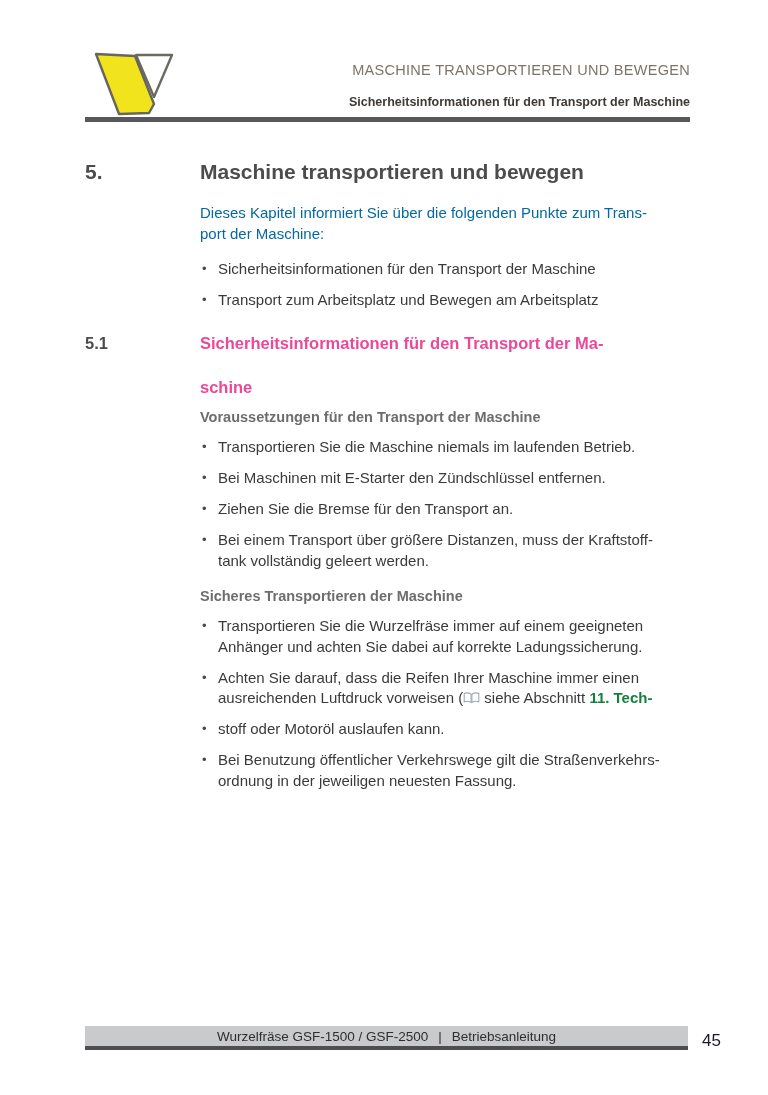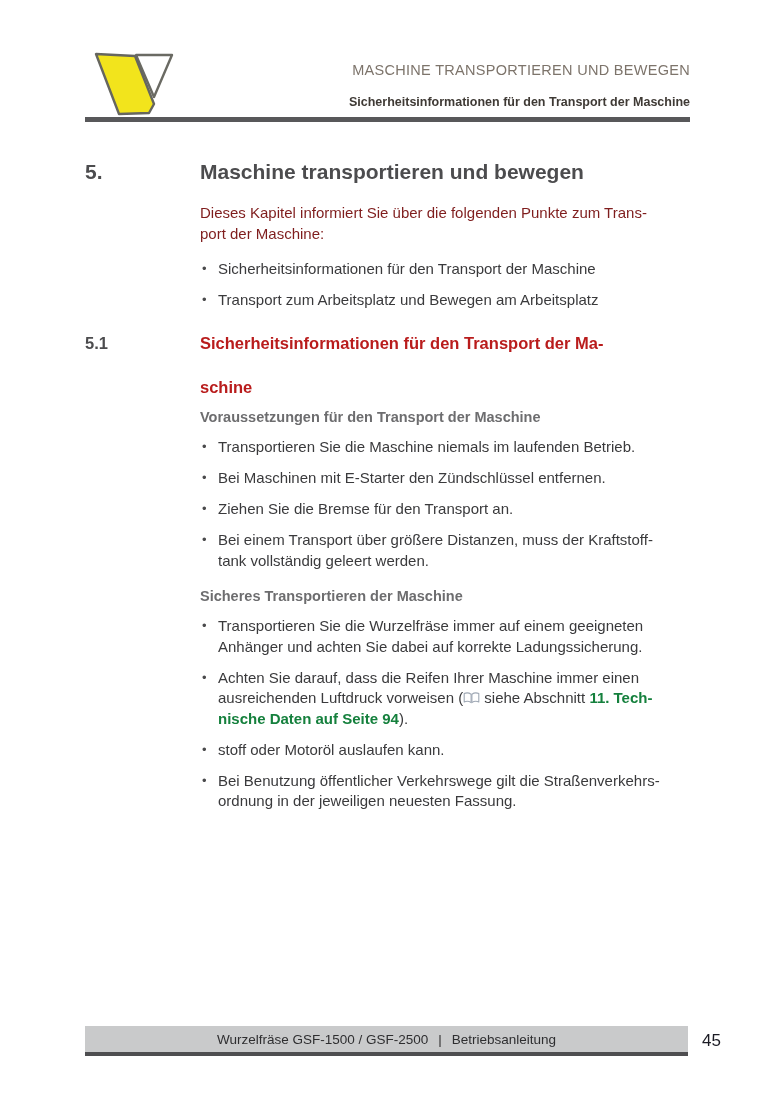--- a/index.html
+++ b/index.html
@@ -30,52 +30,52 @@
   .row { position:absolute; left:85px; width:605px; display:flex; }
   .label-col { width:115px; flex:0 0 115px; }
   .text-col { flex:1; }
 
   
   .chapter-row { top:160px; }
   .chapter-num, .chapter-title { font-size:21px; font-weight:700; color:#4c4c4e; }
 
   
   .intro-row { top:203px; }
-  .body-line { font-size:15px; line-height:20.5px; color:#7f1d1d; }
+  .body-line { font-size:15px; line-height:20.5px; color:#0369a1; }
 
   
   .bullets { display:flex; flex-direction:column; }
   .bullet-item { display:flex; margin-bottom:10.5px; }
   .bullet-dot {
     flex:0 0 18px; width:18px; color:#4a4a4c; font-size:13px; line-height:20.5px;
     padding-left:2px;
   }
   .bullet-text { flex:1; font-size:15px; line-height:20.5px; color:#3a3a3c; }
   .chapter-bullets-row { top:259px; }
   .chapter-bullets .bullet-item { margin-bottom:10.5px; }
 
   
   .section-row { top:321px; }
   .section-num { font-size:16.5px; font-weight:700; color:#4c4c4e; line-height:44px; }
-  .section-title { font-size:16.5px; font-weight:700; color:#b91c1c; line-height:44px; }
+  .section-title { font-size:16.5px; font-weight:700; color:#ec4899; line-height:44px; }
 
   
   .subheading { font-size:14.5px; font-weight:700; color:#6d6d6f; }
   .subhead-a-row { top:409px; }
   .bullets-a-row { top:437px; }
   .subhead-b-row { top:588px; }
   .bullets-b-row { top:616px; }
 
   .bold-ref { font-weight:700; color:#15803d; }
 
   .book-icon-wrap { display:inline-block; vertical-align:-1px; line-height:0; }
 
   
   .footer-bar {
-    position:absolute; left:85px; top:1026px; width:603px; height:30px;
+    position:absolute; left:85px; top:1026px; width:603px; height:24px;
     background:#c9cacb; border-bottom:4px solid #4e4e50;
     display:flex; align-items:center; justify-content:center;
   }
   .footer-inner { display:flex; gap:10px; align-items:center;
     font-size:13.5px; color:#2e2e30; }
   .page-num {
     position:absolute; left:702px; top:1031px; font-size:17px; color:#1b1b24;
   }
 </style>
 </head>
@@ -186,23 +186,20 @@
       <div class="bullet-item">
         <span class="bullet-dot">•</span>
         <span class="bullet-text">
           <div>Achten Sie darauf, dass die Reifen Ihrer Maschine immer einen</div>
           <div>
             <span>ausreichenden Luftdruck vorweisen (</span><span class="book-icon-wrap"><svg width="17" height="12" viewBox="0 0 17 12">
                   <path d="M1.2 1.6 C3.4 0.5 6.2 0.9 8.1 2.2 L8.1 10.6 C6.2 9.3 3.4 9 1.2 10 Z" fill="none" stroke="#9fa8b4" stroke-width="1.1" stroke-linejoin="round"></path>
                   <path d="M15.8 1.6 C13.6 0.5 10.8 0.9 8.9 2.2 L8.9 10.6 C10.8 9.3 13.6 9 15.8 10 Z" fill="none" stroke="#9fa8b4" stroke-width="1.1" stroke-linejoin="round"></path>
                 </svg></span><span> siehe Abschnitt </span><span class="bold-ref">11. Tech-</span>
           </div>
-          <div>
-            <span class="bold-ref">nische Daten auf Seite 94</span><span>).</span>
-          </div>
         </span>
       </div>
 
       <div class="bullet-item">
         <span class="bullet-dot">•</span>
         <span class="bullet-text">
           <div>stoff oder Motoröl auslaufen kann.</div>
         </span>
       </div>
 

